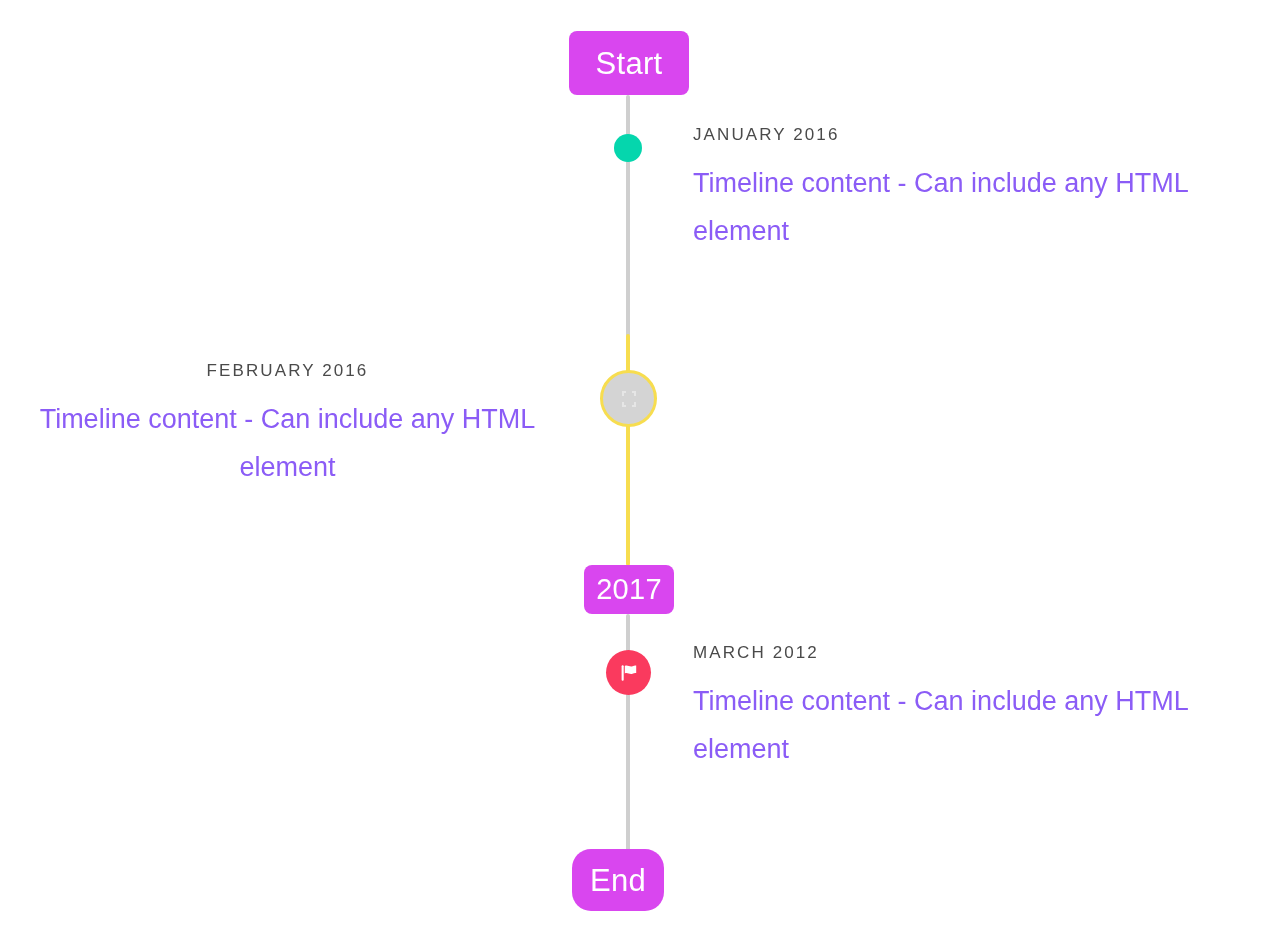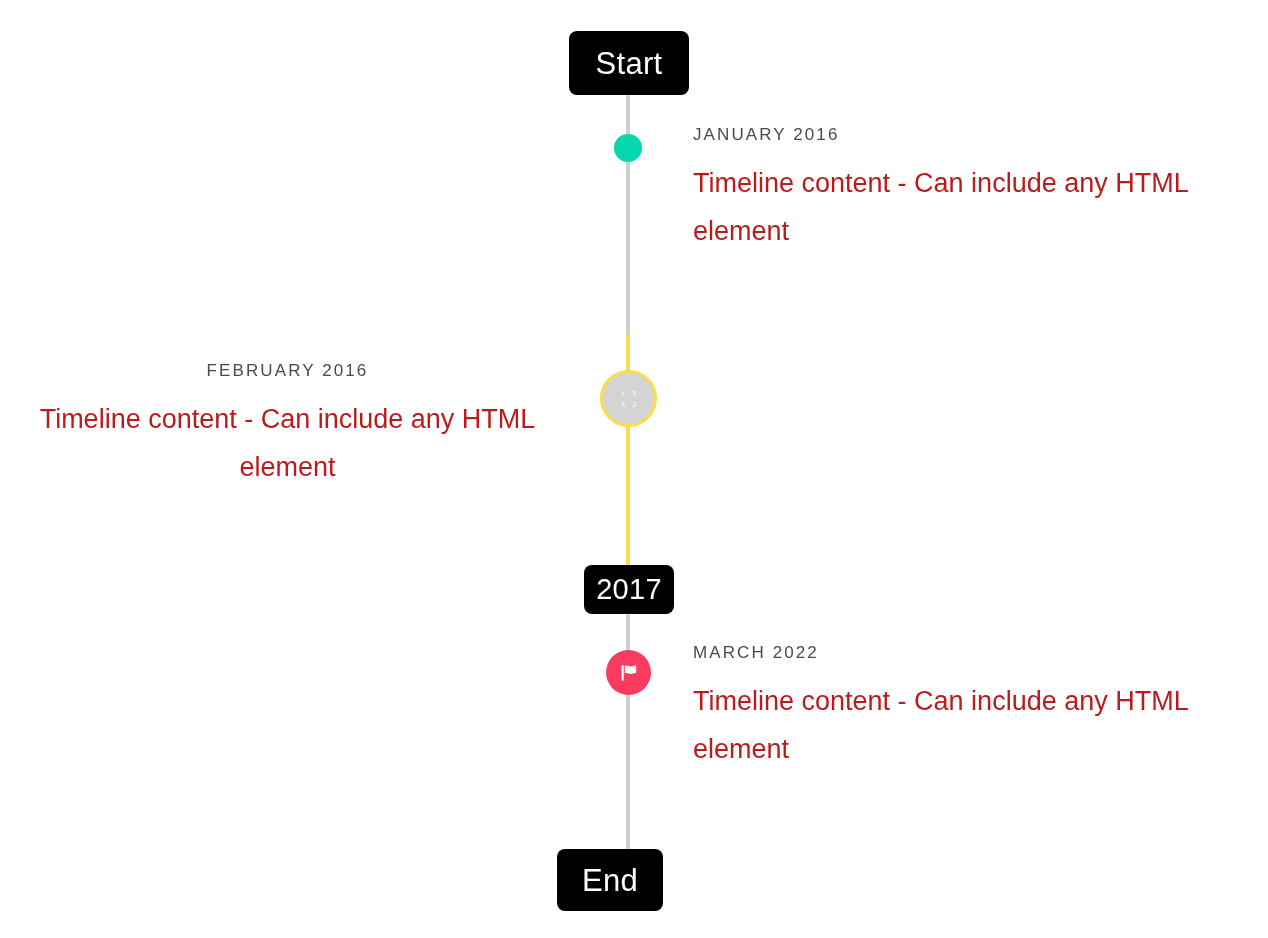--- a/index.html
+++ b/index.html
@@ -31,31 +31,31 @@
   .rail-yellow { top: 334px; height: 232px; background: #f7dd4f; }
   .rail-gray-b { top: 614px; height: 238px; background: #cfcfcf; }
 
   
   .cap {
     position: absolute;
     display: flex;
     align-items: center;
     justify-content: center;
     border-radius: 8px;
-    background: #000000;
+    background: #d946ef;
     color: #ffffff;
     font-size: 31px;
     font-weight: 400;
     letter-spacing: 0.3px;
     line-height: 1;
     box-sizing: border-box;
   }
   .cap-start { left: 569px; top: 31px;  width: 120px; height: 64px; }
   .cap-year  { left: 584px; top: 565px; width: 90px;  height: 49px; font-size: 29px; }
-  .cap-end   { left: 557px; top: 849px; width: 106px; height: 62px; }
+  .cap-end   { left: 572px; top: 849px; width: 92px; height: 62px; border-radius: 19px; }
 
   
   .row {
     position: absolute;
     left: 0;
     width: 1268px;
   }
   .row-jan   { top: 126px; }
   .row-feb   { top: 362px; }
   .row-march { top: 644px; }
@@ -81,21 +81,21 @@
     font-weight: 400;
     letter-spacing: 2.1px;
     color: #4a4a4a;
     margin: 0 0 14px 0;
     line-height: 1.1;
     white-space: nowrap;
   }
   .body-text {
     font-size: 27px;
     font-weight: 400;
-    color: #b91c1c;
+    color: #8b5cf6;
     line-height: 1.78;
     margin: 0;
   }
 
   
   .marker {
     position: absolute;
     border-radius: 50%;
     box-sizing: border-box;
   }
@@ -180,21 +180,21 @@
     <div class="marker marker-flag">
       <span class="glyph-flag">
         <svg width="24" height="24" viewBox="0 0 24 24" aria-hidden="true">
           <rect x="4.6" y="4.2" width="2.1" height="15.6" rx="1" fill="#ffffff"></rect>
           <path d="M7.8 5.0 C10.4 3.6 13.0 6.4 15.6 5.2 C17.0 4.6 18.2 4.2 19.2 4.6
                    L19.2 12.1 C18.1 11.7 16.9 12.1 15.5 12.7 C12.9 13.9 10.3 11.1 7.8 12.5 Z" fill="#ffffff"></path>
         </svg>
       </span>
     </div>
     <div class="side side-right">
-      <div class="date">MARCH 2022</div>
+      <div class="date">MARCH 2012</div>
       <div class="body-text">Timeline content - Can include any HTML element</div>
     </div>
   </div>
 
   <div class="cap cap-end">
     <span>End</span>
   </div>
 
 </div>
 

